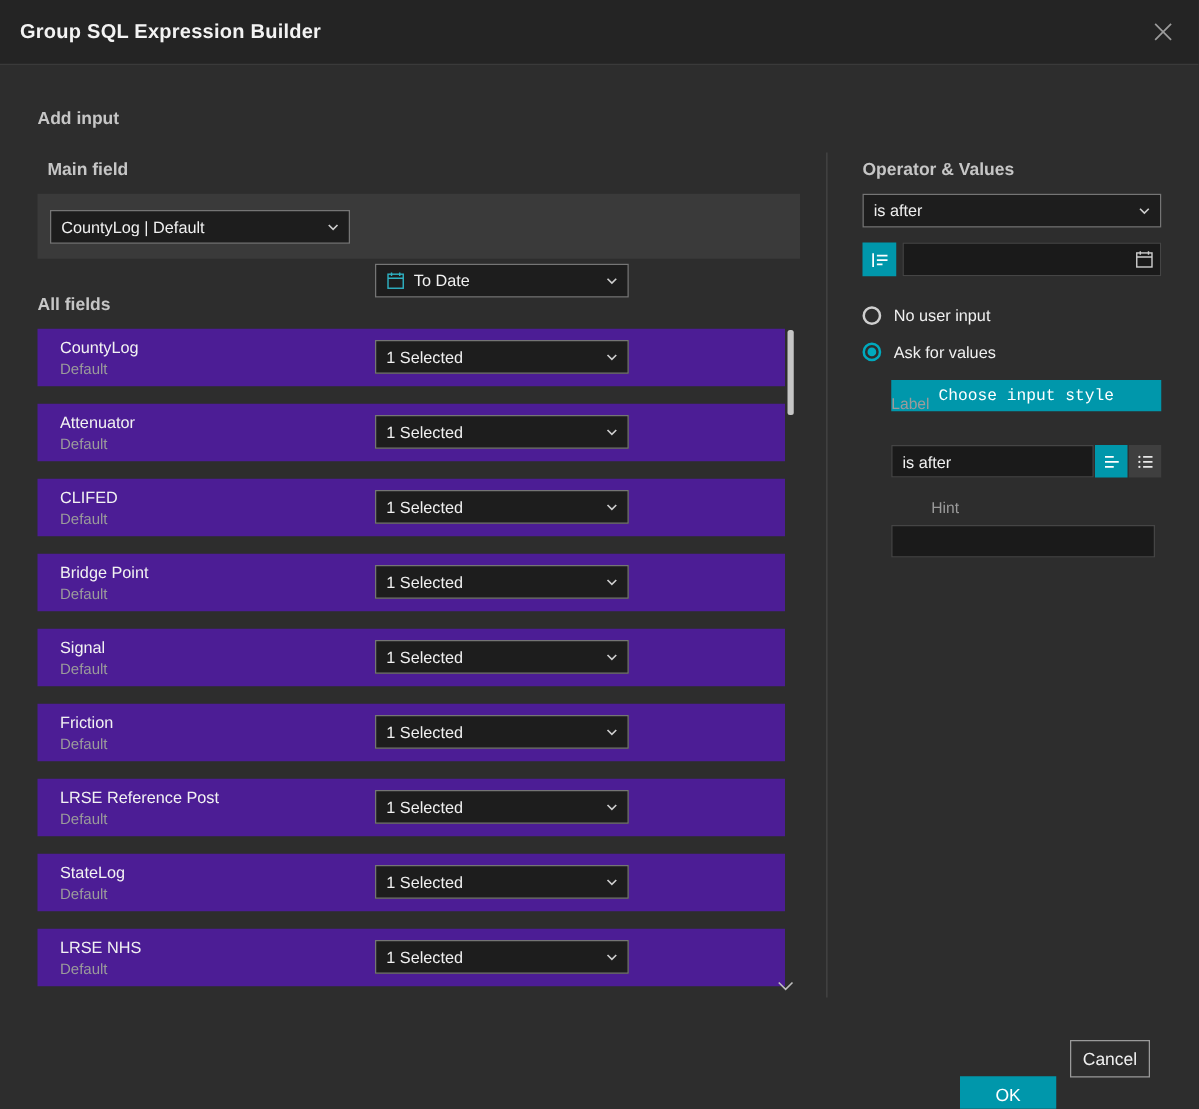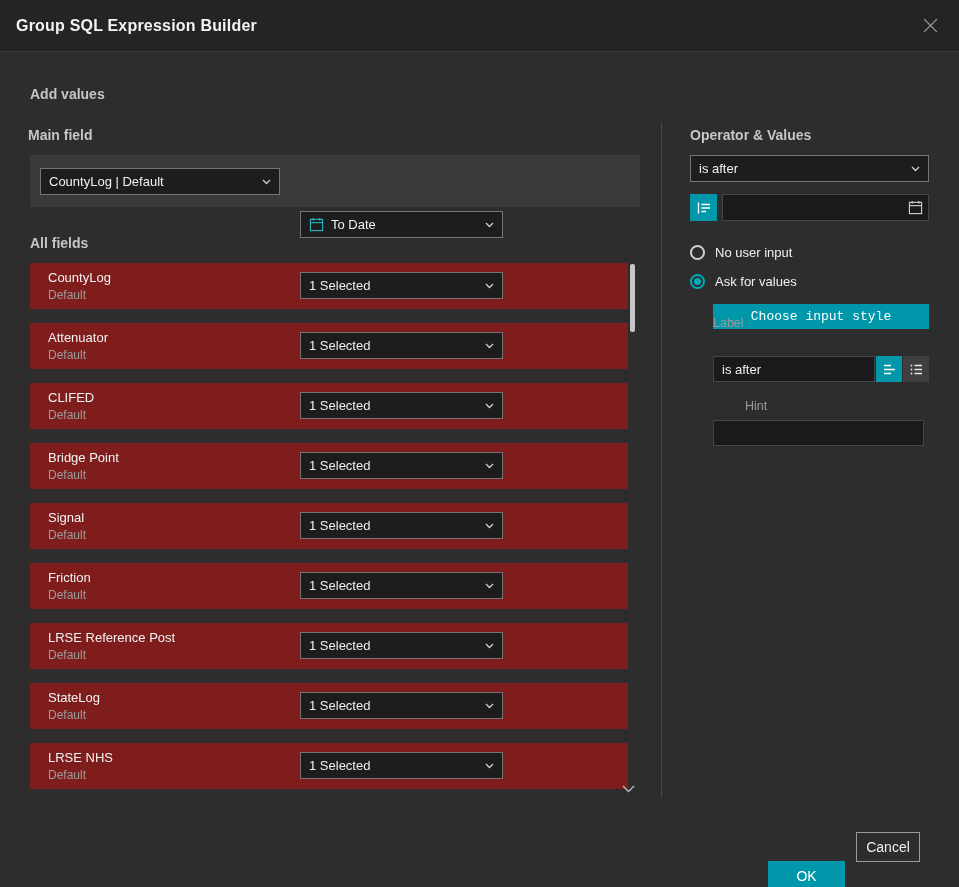--- a/index.html
+++ b/index.html
@@ -24,21 +24,21 @@
     width:26px; height:26px; display:flex; align-items:center; justify-content:center; cursor:pointer;
   }
 
   
   .h-section { position:absolute; font-size:14px; font-weight:700; color:#c6c6c6; }
   .h-sub     { position:absolute; font-size:12.5px; color:#9b9b9b; }
 
   
   .panel { position:absolute; background:#3a3a3a; }
   .fields-list { position:absolute; left:30px; top:263px; width:598px; display:flex; flex-direction:column; gap:14px; }
-  .field-row { position:relative; height:46px; background:#7f1d1d; }
+  .field-row { position:relative; height:46px; background:#4c1d95; }
   .fr-name { position:absolute; left:18px; top:7px;  font-size:13px; color:#f2f2f2; }
   .fr-sub  { position:absolute; left:18px; top:25px; font-size:12px; color:#9b9b9b; }
 
   
   .select {
     background:#1d1d1d; border:1px solid #757575; height:27px;
     display:flex; align-items:center; gap:7px; padding:0 8px;
     font-size:13px; color:#f0f0f0; cursor:pointer;
   }
   .select .sel-text { white-space:nowrap; overflow:hidden; text-overflow:ellipsis; }
@@ -99,22 +99,22 @@
   <div class="dlg-title">Group SQL Expression Builder</div>
   <button class="close-btn">
     <span style="display:flex;">
       <svg width="17" height="17" viewBox="0 0 16 16" fill="none" stroke="currentColor" stroke-width="1.3">
           <path d="M2 2l12 12M14 2L2 14"></path>
         </svg>
     </span>
   </button>
 </div>
 
-<div class="h-section" style="left:30px; top:86px;">Add values</div>
-<div class="h-section" style="left:28px; top:127px;">Main field</div>
+<div class="h-section" style="left:30px; top:86px;">Add input</div>
+<div class="h-section" style="left:38px; top:127px;">Main field</div>
 
 <div class="panel" style="left:30px; top:155px; width:610px; height:52px;">
   <div class="select" style="position:absolute; left:10px; top:13px; width:240px;">
     <span class="sel-text">CountyLog | Default</span>
     <span class="chev">
       <svg width="9" height="6" viewBox="0 0 9 6">
           <path d="M1 1l3.5 3.5L8 1" fill="none" stroke="currentColor" stroke-width="1.3"></path>
         </svg>
     </span>
   </div>

